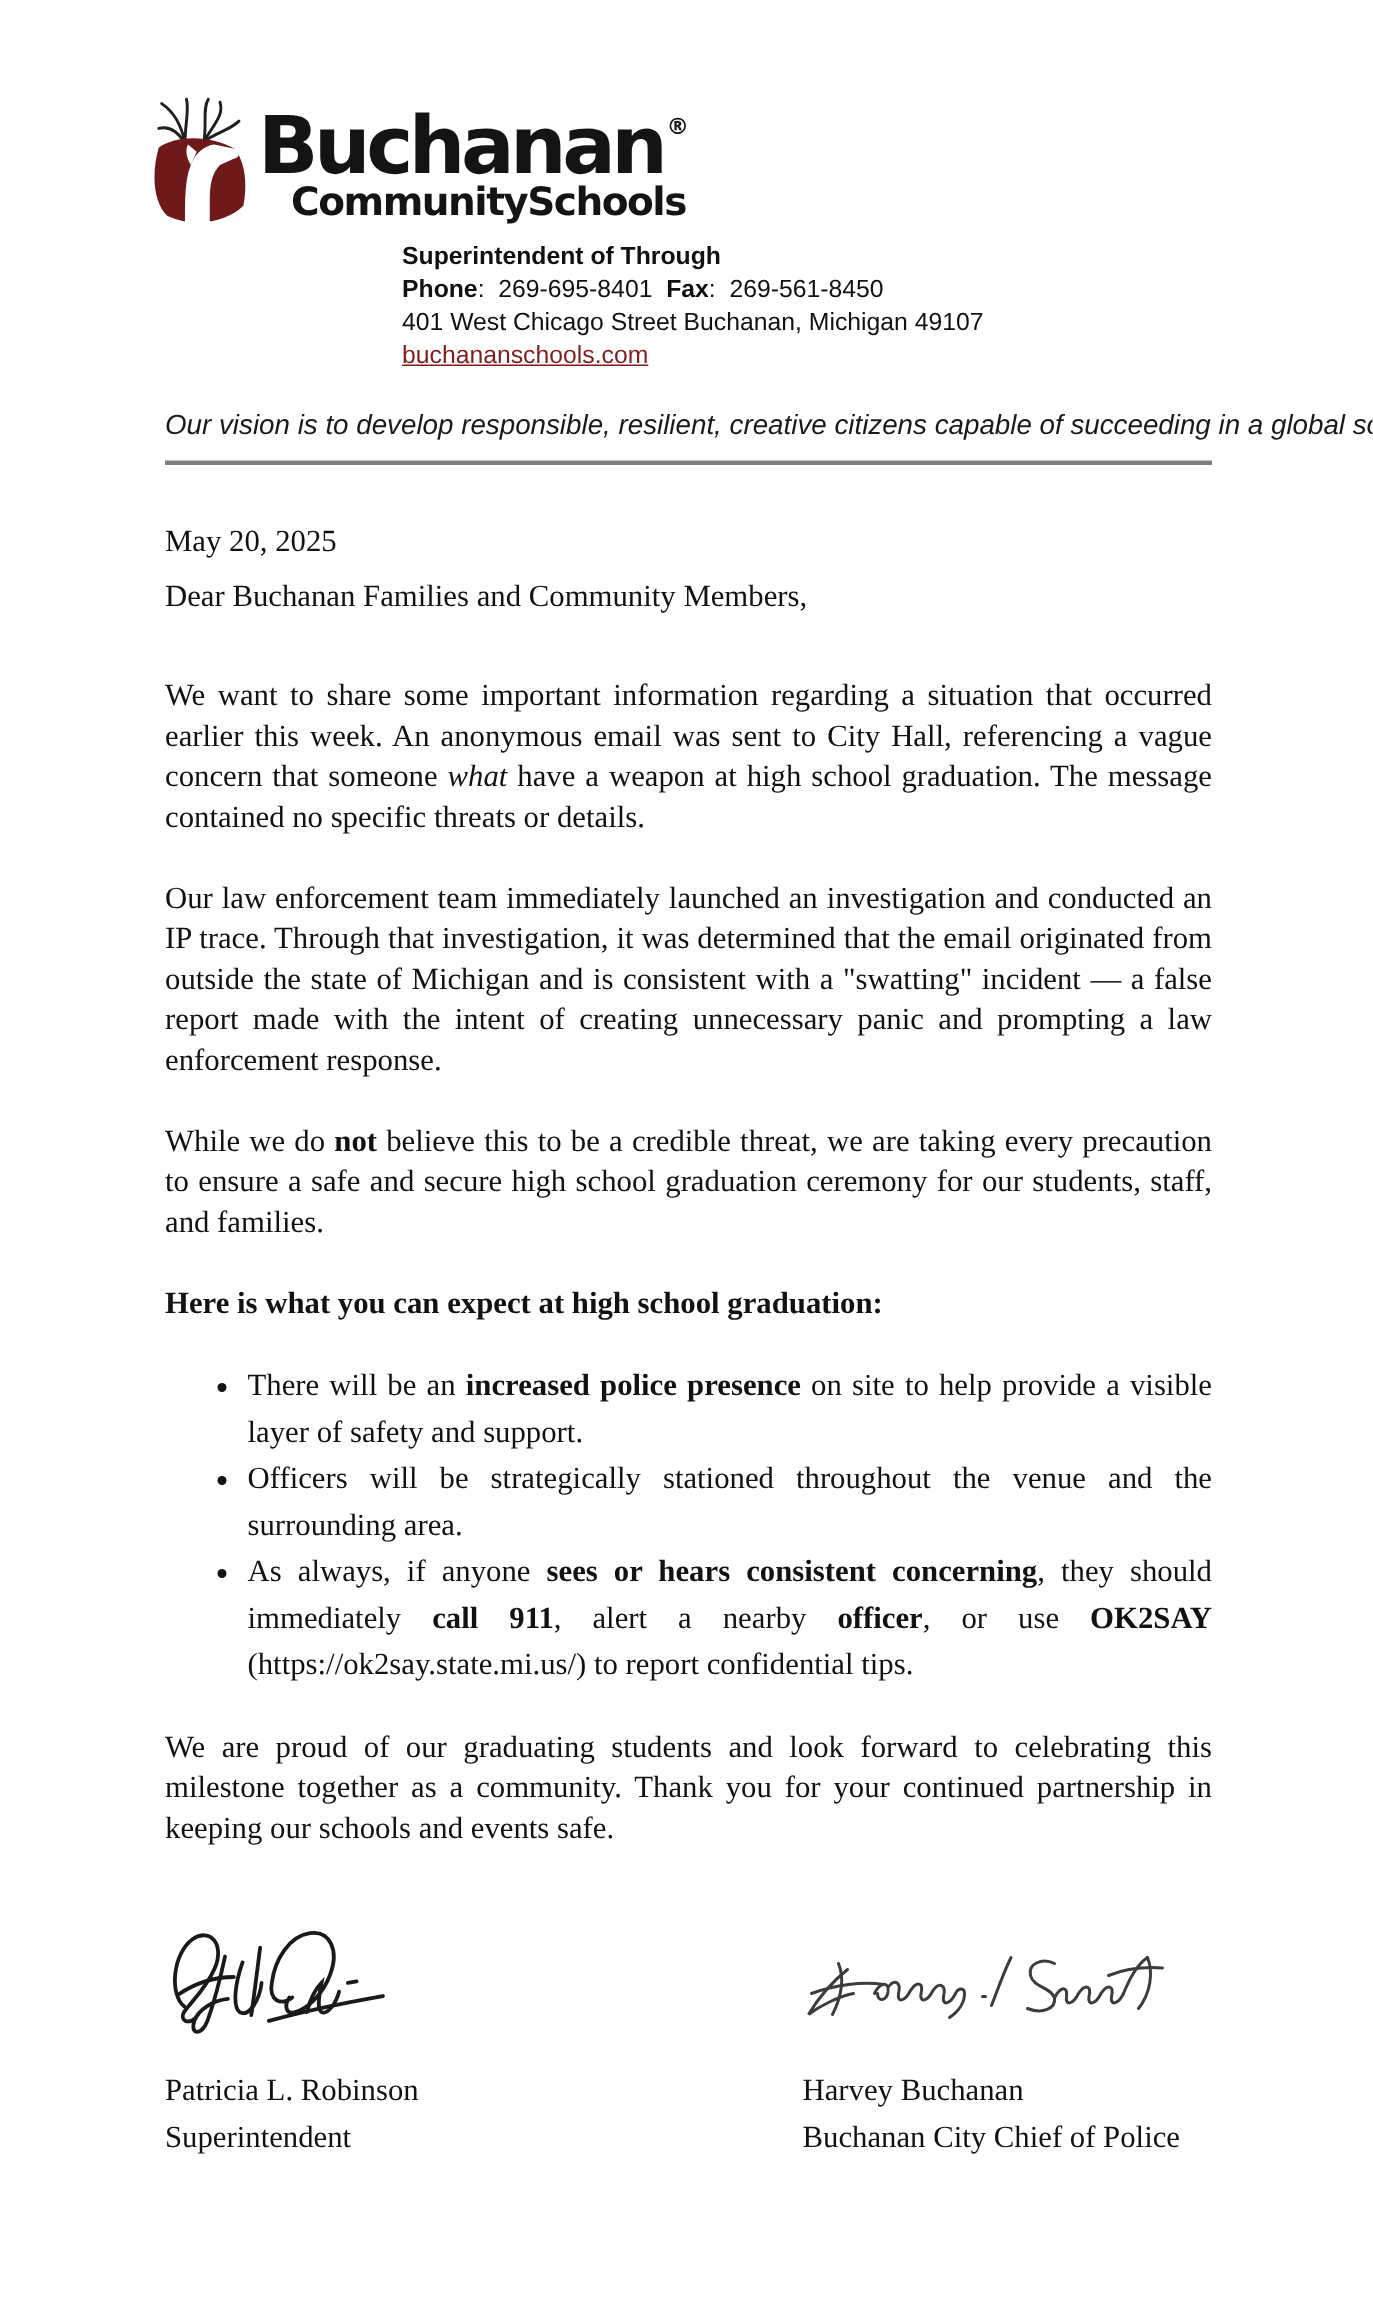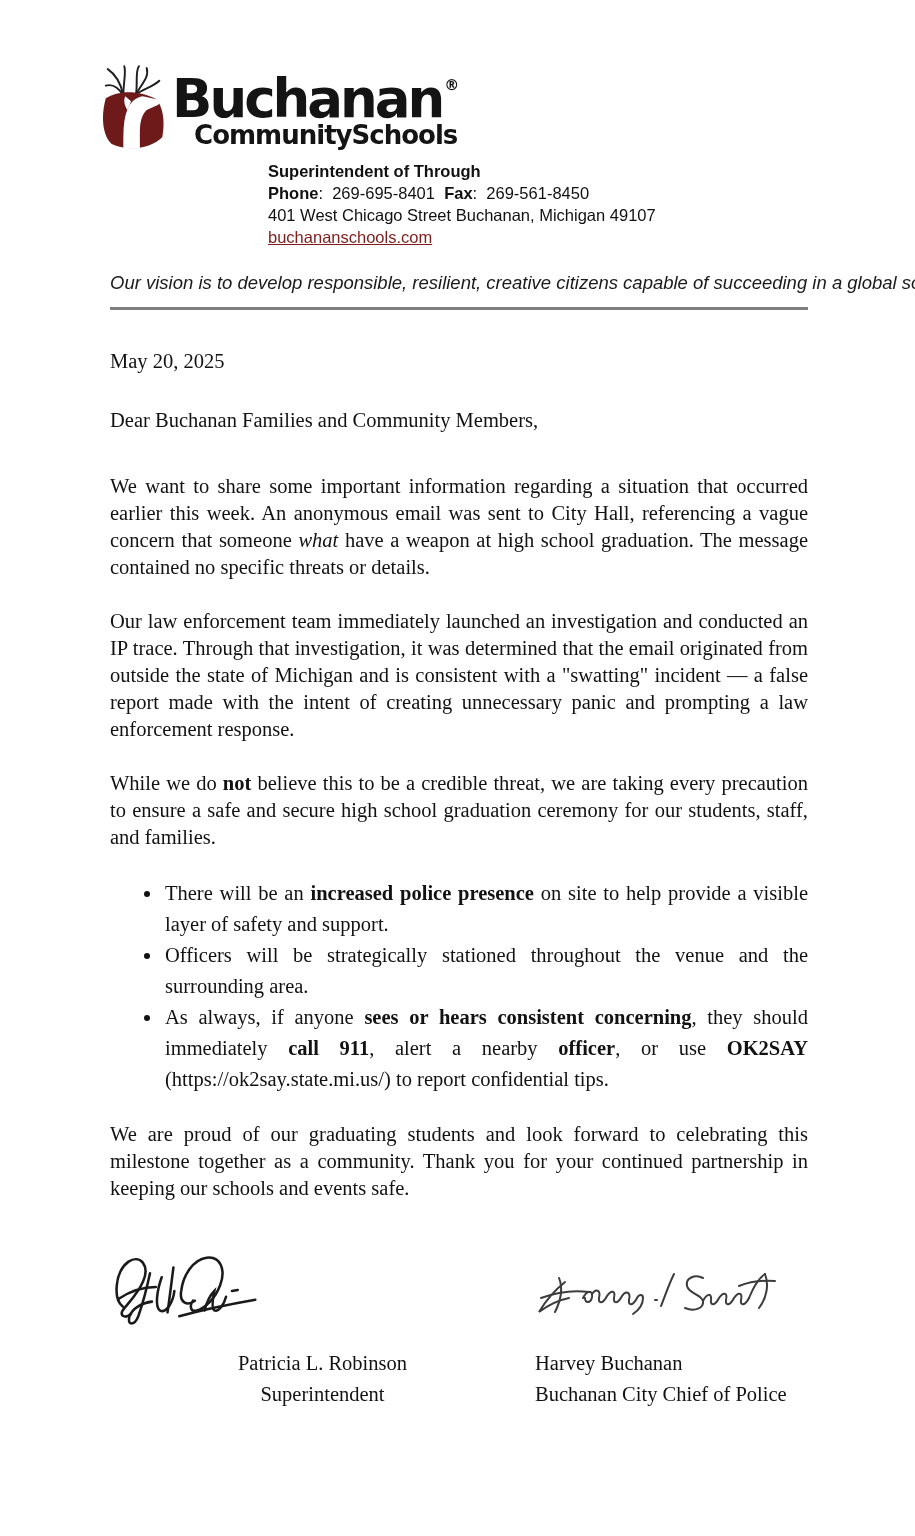--- a/index.html
+++ b/index.html
@@ -80,42 +80,42 @@
     background: #7f7f7f;
     border: none;
   }
 
   
   .letter-body {
     margin-top: 38px;
     font-size: 20.5px;
     line-height: 27px;
   }
-  .date-line { margin-bottom: 32px; }
+  .date-line { margin-bottom: 10px; }
   .salutation { margin-bottom: 39px; }
   .para { text-align: justify; margin-bottom: 27px; }
   .heading { font-weight: bold; margin-bottom: 26px; }
   ul.expect-list {
     margin: 0 0 26px 0;
     padding-left: 53px;
     line-height: 31px;
   }
   ul.expect-list li {
     text-align: justify;
     padding-left: 2px;
   }
   .seg-b { font-weight: bold; }
   .seg-i { font-style: italic; }
 
   
   .sig-row {
     display: flex;
     margin-top: 46px;
   }
-  .sig-col-left { width: 425px; text-align: center; }
+  .sig-col-left { width: 425px; }
   .sig-col-right { width: 272px; }
   .sig-img-left { width: 158px; height: 78px; display: block; }
   .sig-img-right { width: 246px; height: 52px; display: block; margin-top: 20px; }
   .sig-names {
     display: flex;
     margin-top: 22px;
     font-size: 20.5px;
     line-height: 31px;
   }
 </style>
@@ -163,20 +163,21 @@
   <hr class="divider">
 
   <div class="letter-body">
     <div class="date-line">May 20, 2025</div>
     <div class="salutation">Dear Buchanan Families and Community Members,</div>
 
     <p class="para"><span>We want to share some important information regarding a situation that occurred earlier this week. An anonymous email was sent to City Hall, referencing a vague concern that someone </span><span class="seg-i">what</span><span> have a weapon at high school graduation. The message contained no specific threats or details.</span></p>
     <p class="para"><span>Our law enforcement team immediately launched an investigation and conducted an IP trace. Through that investigation, it was determined that the email originated from outside the state of Michigan and is consistent with a "swatting" incident — a false report made with the intent of creating unnecessary panic and prompting a law enforcement response.</span></p>
     <p class="para"><span>While we do </span><span class="seg-b">not</span><span> believe this to be a credible threat, we are taking every precaution to ensure a safe and secure high school graduation ceremony for our students, staff, and families.</span></p>
 
+    <div class="heading">Here is what you can expect at high school graduation:</div>
 
     <ul class="expect-list">
       <li><span>There will be an </span><span class="seg-b">increased police presence</span><span> on site to help provide a visible layer of safety and support.</span></li>
       <li><span>Officers will be strategically stationed throughout the venue and the surrounding area.</span></li>
       <li><span>As always, if anyone </span><span class="seg-b">sees or hears consistent concerning</span><span>, they should immediately </span><span class="seg-b">call 911</span><span>, alert a nearby </span><span class="seg-b">officer</span><span>, or use </span><span class="seg-b">OK2SAY</span><span> (https://ok2say.state.mi.us/) to report confidential tips.</span></li>
     </ul>
 
     <p class="para">We are proud of our graduating students and look forward to celebrating this milestone together as a community. Thank you for your continued partnership in keeping our schools and events safe.</p>
   </div>
 

